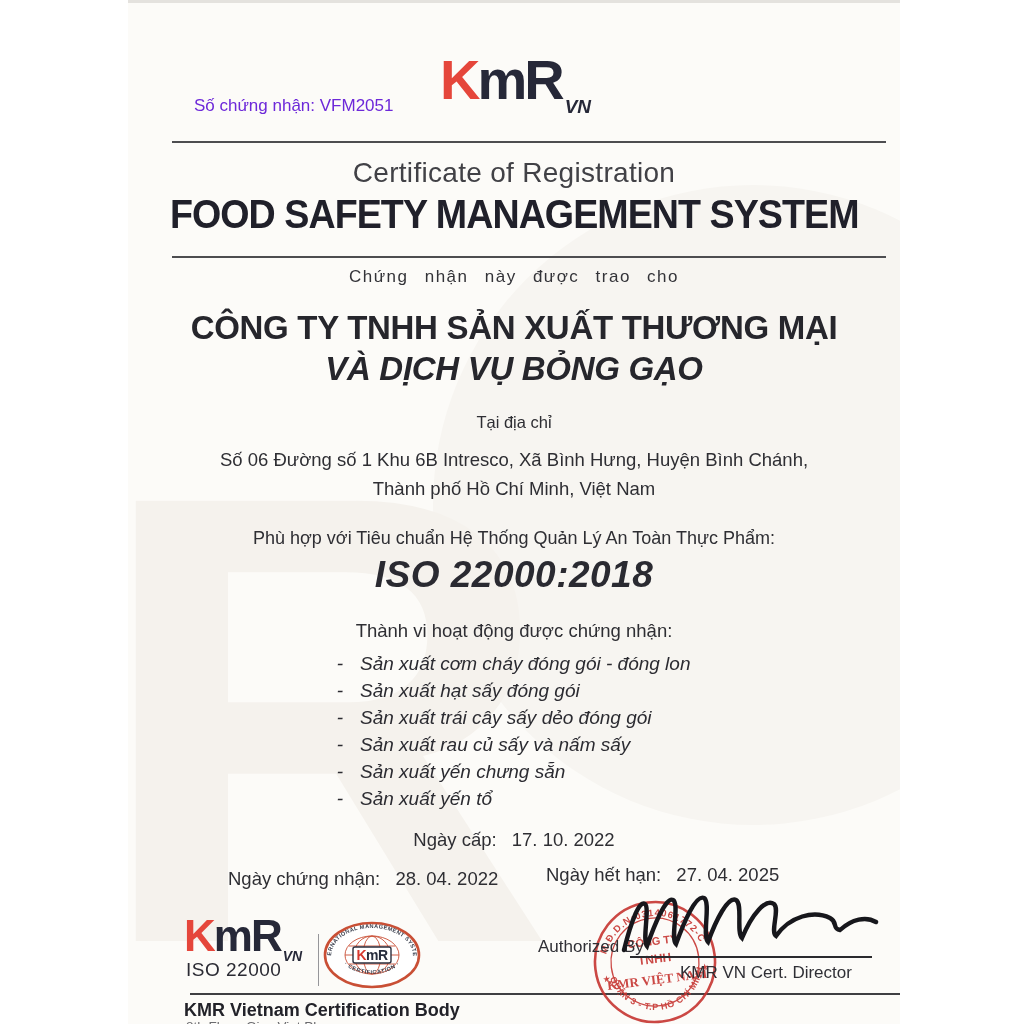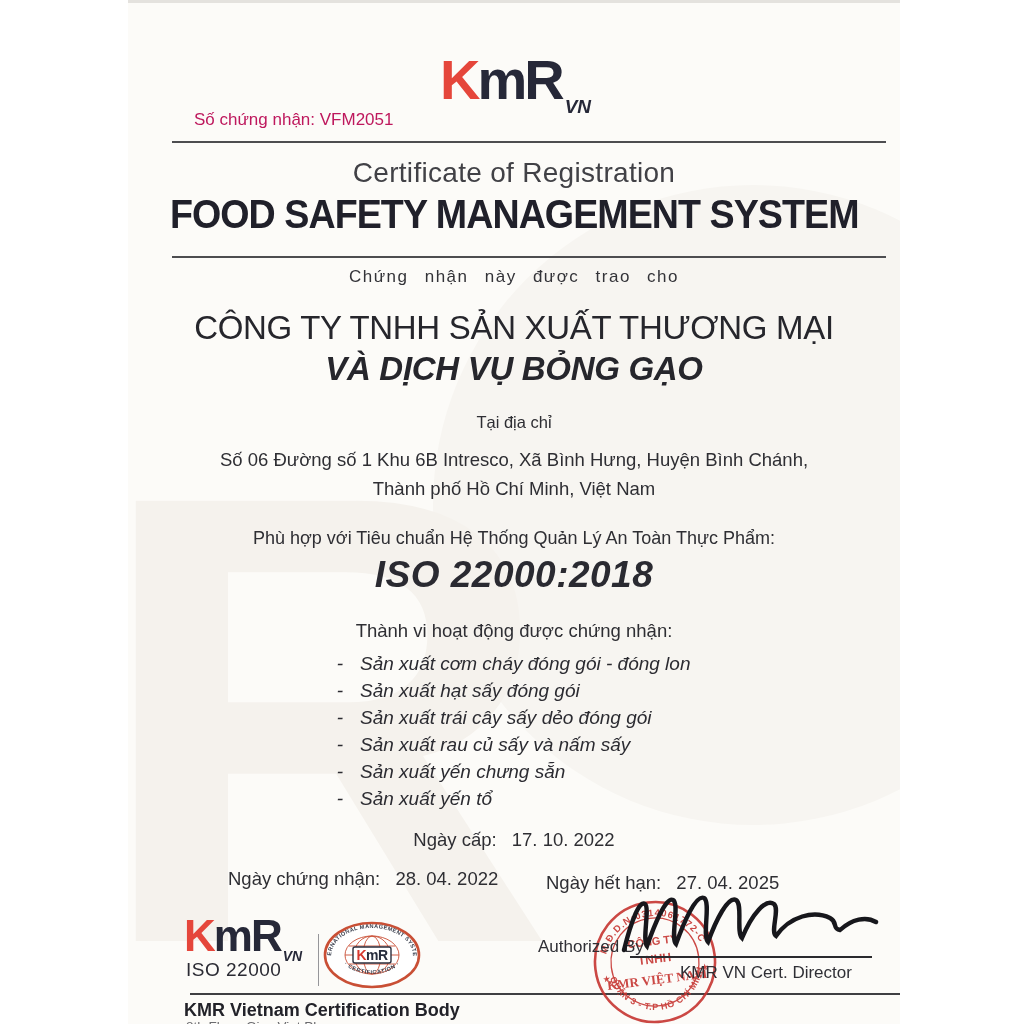--- a/index.html
+++ b/index.html
@@ -20,41 +20,41 @@
   .rule{position:absolute;height:2px;background:#4d4d50;}
   .rule-1{left:44px;top:141px;width:714px;}
   .rule-2{left:44px;top:256px;width:714px;}
   .rule-3{left:62px;top:993px;width:712px;background:#3f3f42;}
   .center{position:absolute;left:0;width:100%;text-align:center;}
   
   .logo-top{top:52px;font-weight:800;font-size:56px;letter-spacing:-3px;line-height:1;}
   .lk{color:#e5463b;}
   .lmr{color:#262838;}
   .lvn{font-size:19px;font-style:italic;font-weight:700;color:#262838;position:relative;top:14px;left:3px;letter-spacing:0;}
-  .cert-num{position:absolute;left:66px;top:110px;font-size:17px;color:#be185d;}
+  .cert-num{position:absolute;left:66px;top:96px;font-size:17px;color:#6d28d9;}
   .doc-type{top:157px;font-size:28px;color:#414146;letter-spacing:.3px;}
   .big-title{top:191px;font-size:40px;font-weight:800;color:#20202a;letter-spacing:-1px;line-height:1.15;}
   .big-title .squeeze{display:inline-block;transform:scaleX(.94);transform-origin:center;}
   
   .awarded{top:267px;font-size:17px;letter-spacing:1.5px;word-spacing:10px;color:#333338;}
-  .company1{top:309px;font-size:33px;font-weight:400;letter-spacing:-.3px;color:#26262c;}
+  .company1{top:309px;font-size:33px;font-weight:700;letter-spacing:-.3px;color:#26262c;}
   .company2{top:350px;font-size:33px;font-weight:700;letter-spacing:-.3px;color:#26262c;font-style:italic;}
   .addr-label{top:413px;font-size:16.5px;}
   .addr1{top:449px;font-size:18.5px;}
   .addr2{top:478px;font-size:18.5px;}
   .std-label{top:528px;font-size:18px;}
   .standard{top:554px;font-size:37px;font-style:italic;font-weight:700;letter-spacing:.5px;color:#2a2a31;}
   .scope-label{top:620px;font-size:18.5px;}
   .scope{position:absolute;left:205px;top:650px;font-size:19px;font-style:italic;color:#2b2b31;}
   .scope .row{display:flex;height:27px;align-items:center;}
   .scope .dash{width:14px;margin-right:13px;text-align:center;}
   .issue{top:829px;font-size:18.5px;}
   .date-label{margin-right:10px;}
   .date-left{position:absolute;left:100px;top:868px;font-size:18.5px;}
-  .date-right{position:absolute;left:418px;top:864px;font-size:18.5px;margin-top:8px;}
+  .date-right{position:absolute;left:418px;top:864px;font-size:18.5px;}
   
   .logo-bottom{position:absolute;left:56px;top:914px;font-weight:800;font-size:44px;letter-spacing:-2px;line-height:1;}
   .lvn2{font-size:14px;font-style:italic;font-weight:700;color:#262838;position:relative;top:10px;left:2px;letter-spacing:0;}
   .iso-label{position:absolute;left:58px;top:959px;font-size:19px;letter-spacing:.5px;color:#2a2a33;}
   .footer-divider{position:absolute;left:190px;top:934px;width:1px;height:52px;background:#96969a;}
   .seal{position:absolute;left:194px;top:920px;}
   .auth{position:absolute;left:410px;top:937px;font-size:17px;color:#2f2f35;z-index:3;}
   .signer{position:absolute;left:552px;top:963px;font-size:17px;color:#2f2f35;z-index:3;}
   .sig-line{position:absolute;left:502px;top:956px;width:242px;height:2px;background:#2a2a2e;z-index:3;}
   .stamp{position:absolute;left:462px;top:897px;z-index:2;opacity:.9;}

